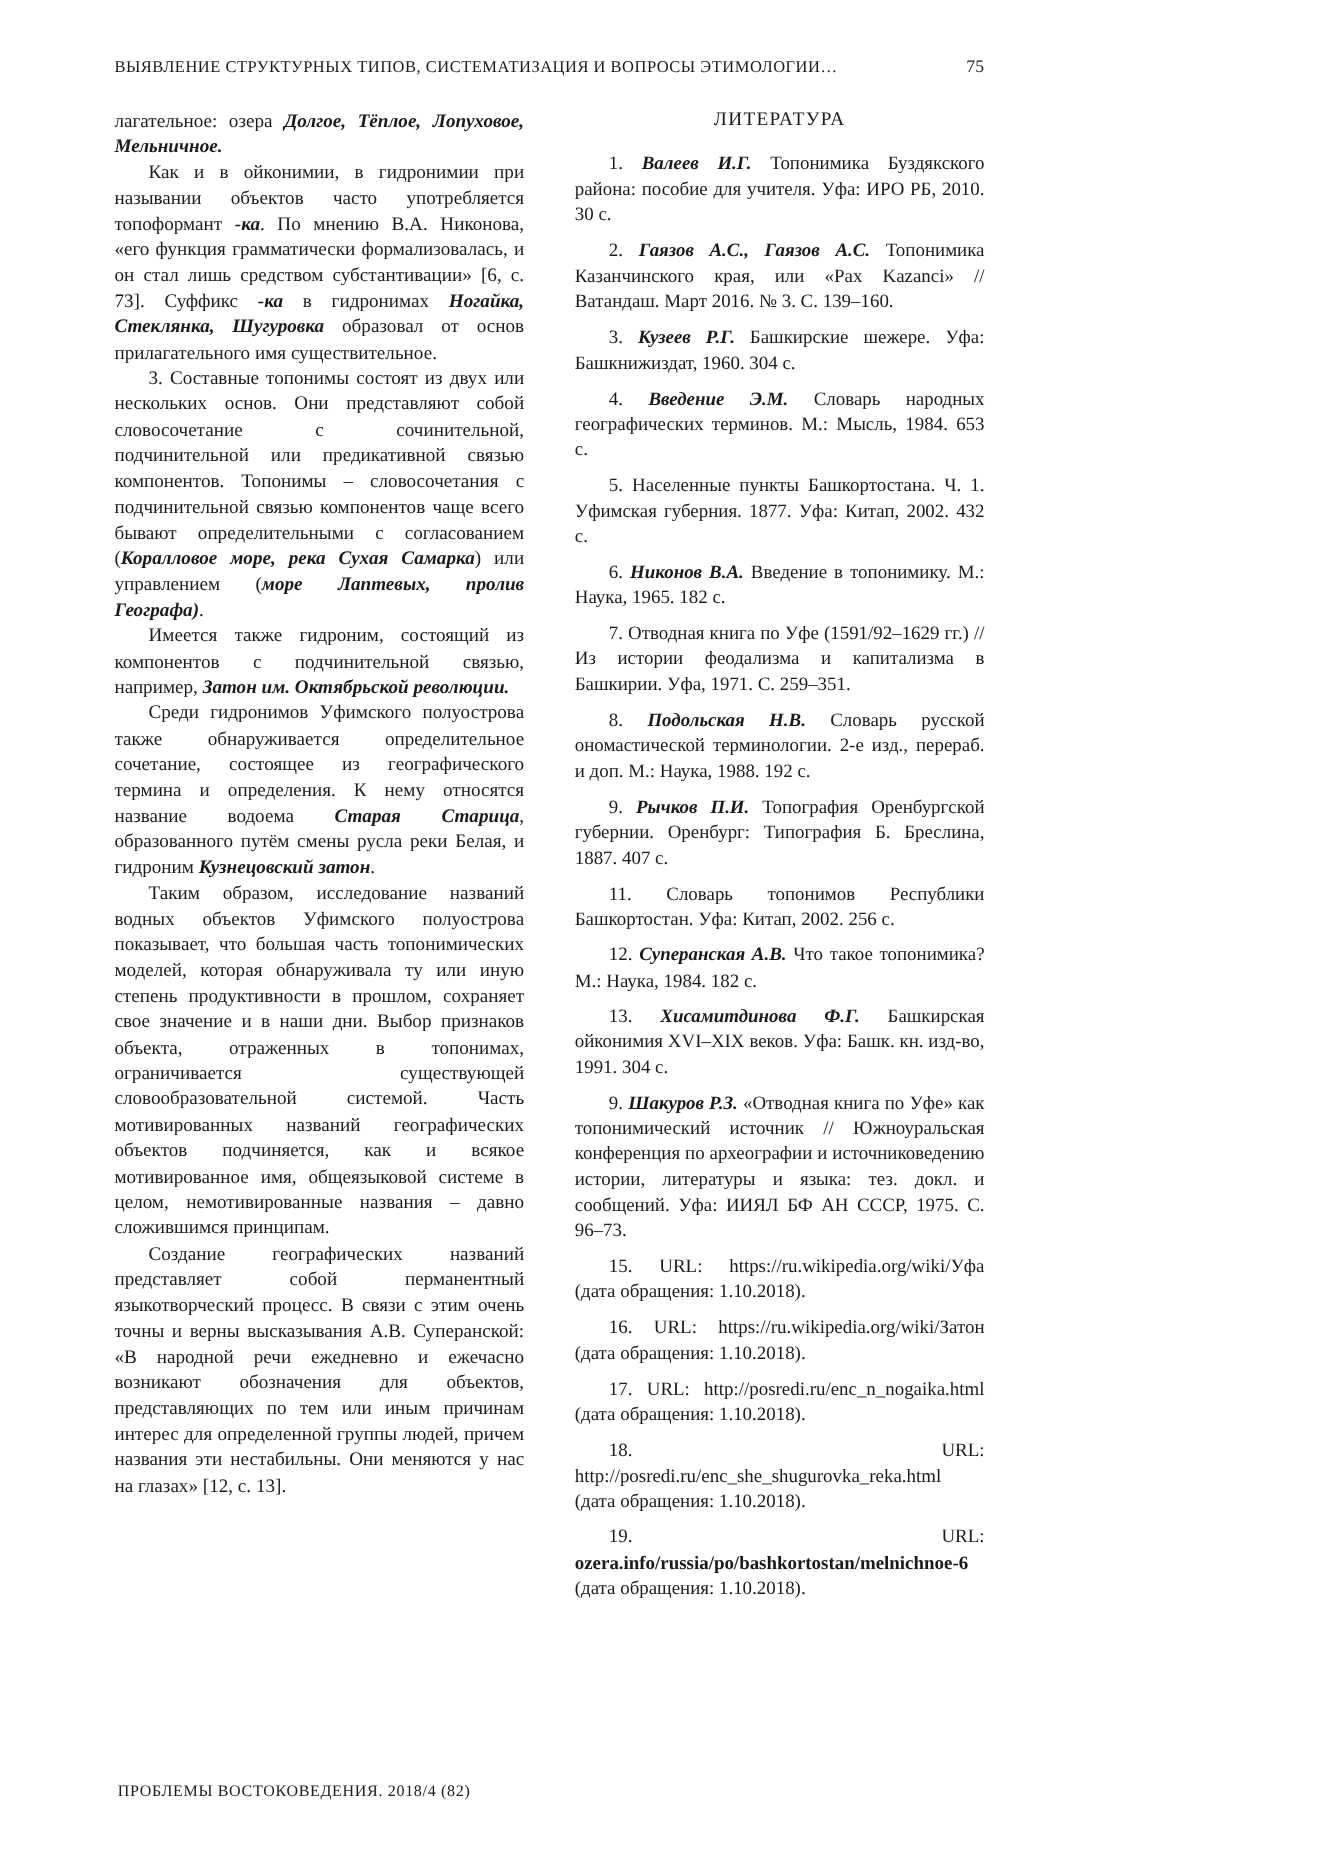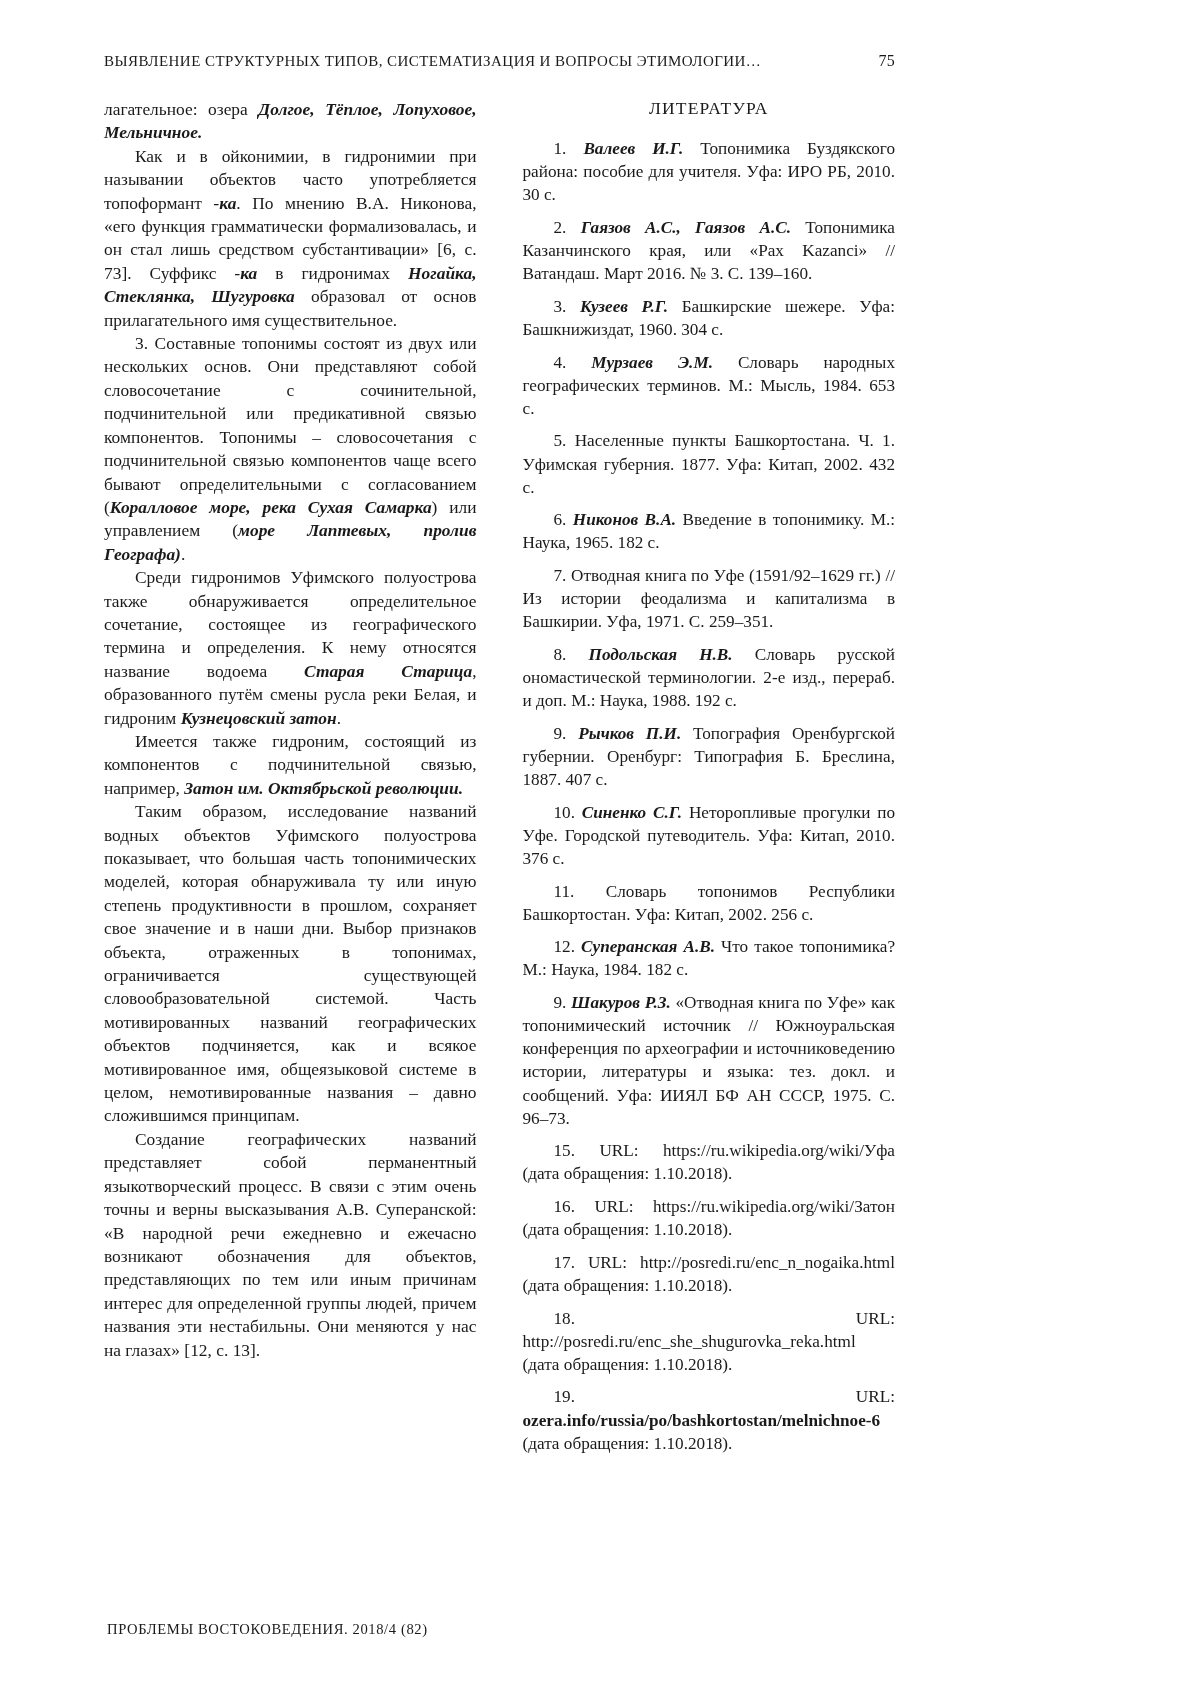--- a/index.html
+++ b/index.html
@@ -102,41 +102,41 @@
     <div class="rh-title">ВЫЯВЛЕНИЕ СТРУКТУРНЫХ ТИПОВ, СИСТЕМАТИЗАЦИЯ И ВОПРОСЫ ЭТИМОЛОГИИ…</div>
     <div class="rh-page">75</div>
   </div>
 
   <div class="columns">
 
     <div class="col" id="left-col">
         <p class=""><span>лагательное: озера </span><i>Долгое, Тёплое, Лопуховое, Мельничное.</i></p>
         <p class="ind"><span>Как и в ойконимии, в гидронимии при назывании объектов часто употребляется топоформант </span><i>-ка</i><span>. По мнению В.А. Никонова, «его функция грамматически формализовалась, и он стал лишь средством субстантивации» [6, с. 73]. Суффикс </span><i>-ка</i><span> в гидронимах </span><i>Ногайка, Стеклянка, Шугуровка</i><span> образовал от основ прилагательного имя существительное.</span></p>
         <p class="ind"><span>3. Составные топонимы состоят из двух или нескольких основ. Они представляют собой словосочетание с сочинительной, подчинительной или предикативной связью компонентов. Топонимы – словосочетания с подчинительной связью компонентов чаще всего бывают определительными с согласованием (</span><i>Коралловое море, река Сухая Самарка</i><span>) или управлением (</span><i>море Лаптевых, пролив Географа)</i><span>.</span></p>
+        <p class="ind"><span>Имеется также гидроним, состоящий из компонентов с подчинительной связью, например, </span><i>Затон им. Октябрьской революции.</i></p>
         <p class="ind"><span>Среди гидронимов Уфимского полуострова также обнаруживается определительное сочетание, состоящее из географического термина и определения. К нему относятся название водоема </span><i>Старая Старица</i><span>, образованного путём смены русла реки Белая, и гидроним </span><i>Кузнецовский затон</i><span>.</span></p>
-        <p class="ind"><span>Имеется также гидроним, состоящий из компонентов с подчинительной связью, например, </span><i>Затон им. Октябрьской революции.</i></p>
         <p class="ind"><span>Таким образом, исследование названий водных объектов Уфимского полуострова показывает, что большая часть топонимических моделей, которая обнаруживала ту или иную степень продуктивности в прошлом, сохраняет свое значение и в наши дни. Выбор признаков объекта, отраженных в топонимах, ограничивается существующей словообразовательной системой. Часть мотивированных названий географических объектов подчиняется, как и всякое мотивированное имя, общеязыковой системе в целом, немотивированные названия – давно сложившимся принципам.</span></p>
         <p class="ind"><span>Создание географических названий представляет собой перманентный языкотворческий процесс. В связи с этим очень точны и верны высказывания А.В. Суперанской: «В народной речи ежедневно и ежечасно возникают обозначения для объектов, представляющих по тем или иным причинам интерес для определенной группы людей, причем названия эти нестабильны. Они меняются у нас на глазах» [12, с. 13].</span></p>
       </div>
 
     <div class="col" id="right-col">
       <div class="ref-title">ЛИТЕРАТУРА</div>
       <div id="ref-list">
           <p class="ref"><span>1.</span><span> </span><i>Валеев И.Г.</i><span> Топонимика Буздякского района: пособие для учителя. Уфа: ИРО РБ, 2010. 30 с.</span></p>
           <p class="ref"><span>2.</span><span> </span><i>Гаязов А.С., Гаязов А.С.</i><span> Топонимика Казанчинского края, или «Pax Kazanci» // Ватандаш. Март 2016. № 3. С. 139–160.</span></p>
           <p class="ref"><span>3.</span><span> </span><i>Кузеев Р.Г.</i><span> Башкирские шежере. Уфа: Башкнижиздат, 1960. 304 с.</span></p>
-          <p class="ref"><span>4.</span><span> </span><i>Мурзаев Э.М.</i><span> Словарь народных географических терминов. М.: Мысль, 1984. 653 с.</span></p>
+          <p class="ref"><span>4.</span><span> </span><i>Введение Э.М.</i><span> Словарь народных географических терминов. М.: Мысль, 1984. 653 с.</span></p>
           <p class="ref"><span>5.</span><span> Населенные пункты Башкортостана. Ч. 1. Уфимская губерния. 1877. Уфа: Китап, 2002. 432 с.</span></p>
           <p class="ref"><span>6.</span><span> </span><i>Никонов В.А.</i><span> Введение в топонимику. М.: Наука, 1965. 182 с.</span></p>
           <p class="ref"><span>7.</span><span> Отводная книга по Уфе (1591/92–1629 гг.) // Из истории феодализма и капитализма в Башкирии. Уфа, 1971. С. 259–351.</span></p>
           <p class="ref"><span>8.</span><span> </span><i>Подольская Н.В.</i><span> Словарь русской ономастической терминологии. 2-е изд., перераб. и доп. М.: Наука, 1988. 192 с.</span></p>
           <p class="ref"><span>9.</span><span> </span><i>Рычков П.И.</i><span> Топография Оренбургской губернии. Оренбург: Типография Б. Бреслина, 1887. 407 с.</span></p>
-          <p class="ref"><span>10.</span><span> </span><i>Синенко С.Г.</i><span> Неторопливые прогулки по Уфе. Городской путеводитель. Уфа: Китап, 2010. 376 с.</span></p>
           <p class="ref"><span>11.</span><span> Словарь топонимов Республики Башкортостан. Уфа: Китап, 2002. 256 с.</span></p>
           <p class="ref"><span>12.</span><span> </span><i>Суперанская А.В.</i><span> Что такое топонимика? М.: Наука, 1984. 182 с.</span></p>
+          <p class="ref"><span>13.</span><span> </span><i>Хисамитдинова Ф.Г.</i><span> Башкирская ойконимия XVI–XIX веков. Уфа: Башк. кн. изд-во, 1991. 304 с.</span></p>
           <p class="ref"><span>9.</span><span> </span><i>Шакуров Р.З.</i><span> «Отводная книга по Уфе» как топонимический источник // Южноуральская конференция по археографии и источниковедению истории, литературы и языка: тез. докл. и сообщений. Уфа: ИИЯЛ БФ АН СССР, 1975. С. 96–73.</span></p>
           <p class="ref"><span>15.</span><span> URL: https://ru.wikipedia.org/wiki/Уфа (дата обращения: 1.10.2018).</span></p>
           <p class="ref"><span>16.</span><span> URL: https://ru.wikipedia.org/wiki/Затон (дата обращения: 1.10.2018).</span></p>
           <p class="ref"><span>17.</span><span> URL: http://posredi.ru/enc_n_nogaika.html (дата обращения: 1.10.2018).</span></p>
           <p class="ref"><span>18.</span><span> URL: http://posredi.ru/enc_she_shugurovka_reka.html (дата обращения: 1.10.2018).</span></p>
           <p class="ref last"><span>19.</span><span> URL: </span><span class="url-b">ozera.info/russia/po/bashkortostan/melnichnoe-6</span><span> (дата обращения: 1.10.2018).</span></p>
         </div>
     </div>
 
   </div>

